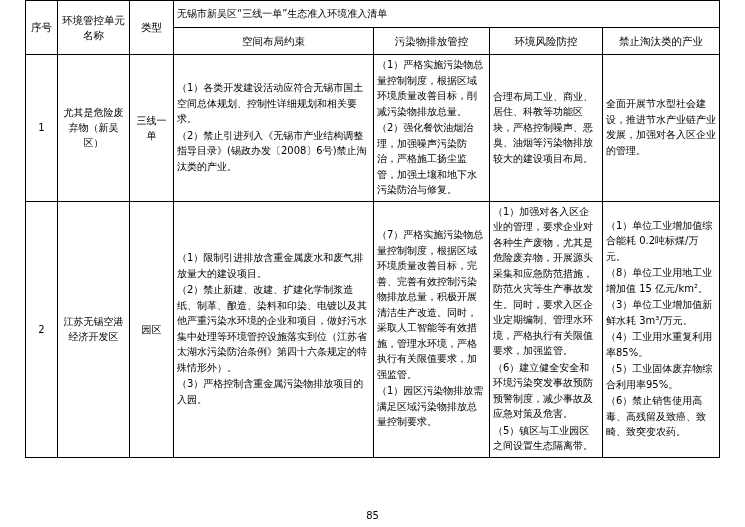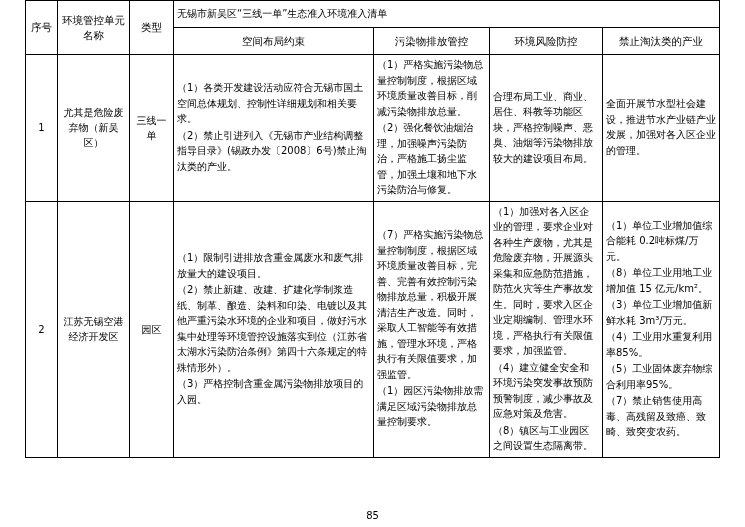--- a/index.html
+++ b/index.html
@@ -144,29 +144,29 @@
           <p>（1）限制引进排放含重金属废水和废气排放量大的建设项目。</p>
           <p>（2）禁止新建、改建、扩建化学制浆造纸、制革、酿造、染料和印染、电镀以及其他严重污染水环境的企业和项目，做好污水集中处理等环境管控设施落实到位（江苏省太湖水污染防治条例》第四十六条规定的特殊情形外）。</p>
           <p>（3）严格控制含重金属污染物排放项目的入园。</p>
         </td>
         <td class="cell-body">
           <p>（7）严格实施污染物总量控制制度，根据区域环境质量改善目标，完善、完善有效控制污染物排放总量，积极开展清洁生产改造。同时，采取人工智能等有效措施，管理水环境，严格执行有关限值要求，加强监管。</p>
           <p>（1）园区污染物排放需满足区域污染物排放总量控制要求。</p>
         </td>
         <td class="cell-body">
           <p>（1）加强对各入区企业的管理，要求企业对各种生产废物，尤其是危险废弃物，开展源头采集和应急防范措施，防范火灾等生产事故发生。同时，要求入区企业定期编制、管理水环境，严格执行有关限值要求，加强监管。</p>
-          <p>（4）建立健全安全和环境污染突发事故预防预警制度，减少事故及应急对策及危害。</p>
-          <p>（8）镇区与工业园区之间设置生态隔离带。</p>
+          <p>（6）建立健全安全和环境污染突发事故预防预警制度，减少事故及应急对策及危害。</p>
+          <p>（5）镇区与工业园区之间设置生态隔离带。</p>
         </td>
         <td class="cell-body">
           <p>（1）单位工业增加值综合能耗 0.2吨标煤/万元。</p>
           <p>（8）单位工业用地工业增加值 15 亿元/km²。</p>
           <p>（3）单位工业增加值新鲜水耗 3m³/万元。</p>
           <p>（4）工业用水重复利用率85%。</p>
           <p>（5）工业固体废弃物综合利用率95%。</p>
-          <p>（7）禁止销售使用高毒、高残留及致癌、致畸、致突变农药。</p>
+          <p>（6）禁止销售使用高毒、高残留及致癌、致畸、致突变农药。</p>
         </td>
       </tr>
     </tbody>
   </table>
 
   <div class="page-num">85</div>
 </div>
 
 </body></html>

